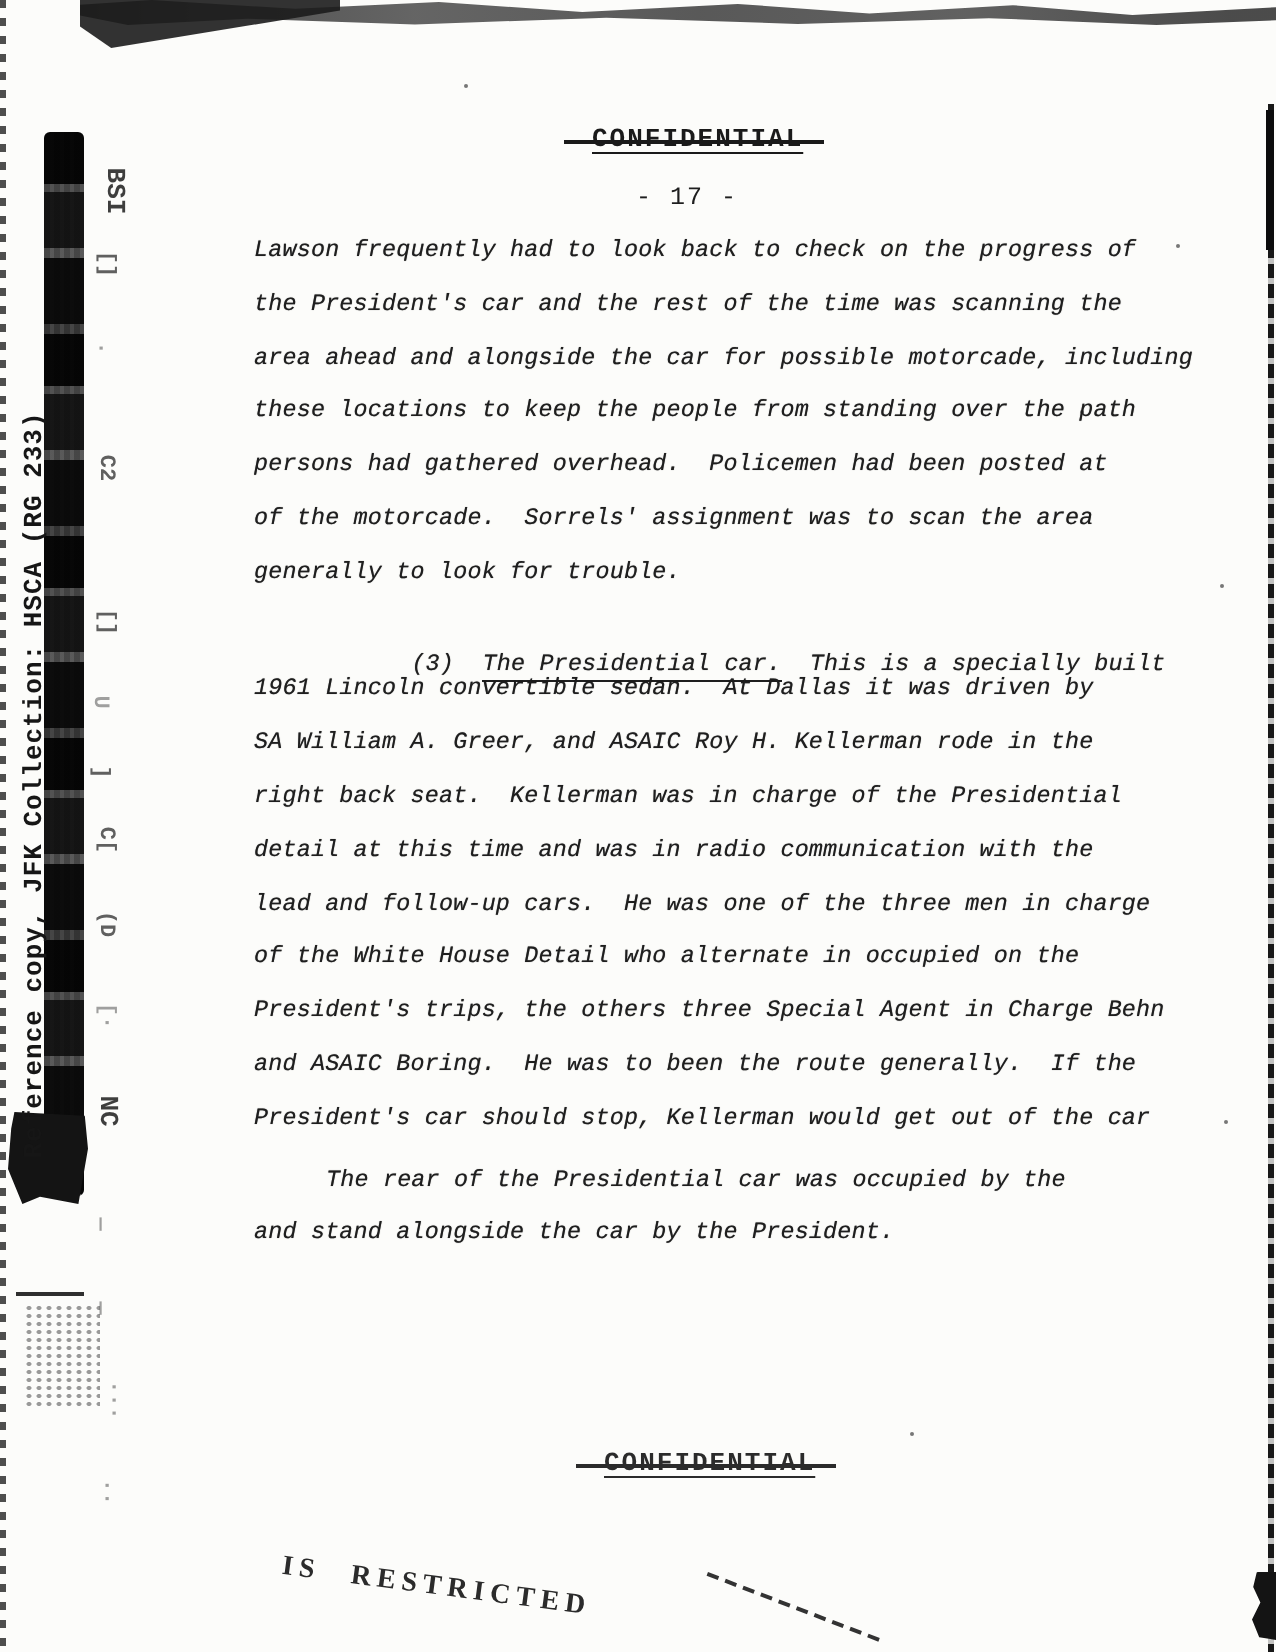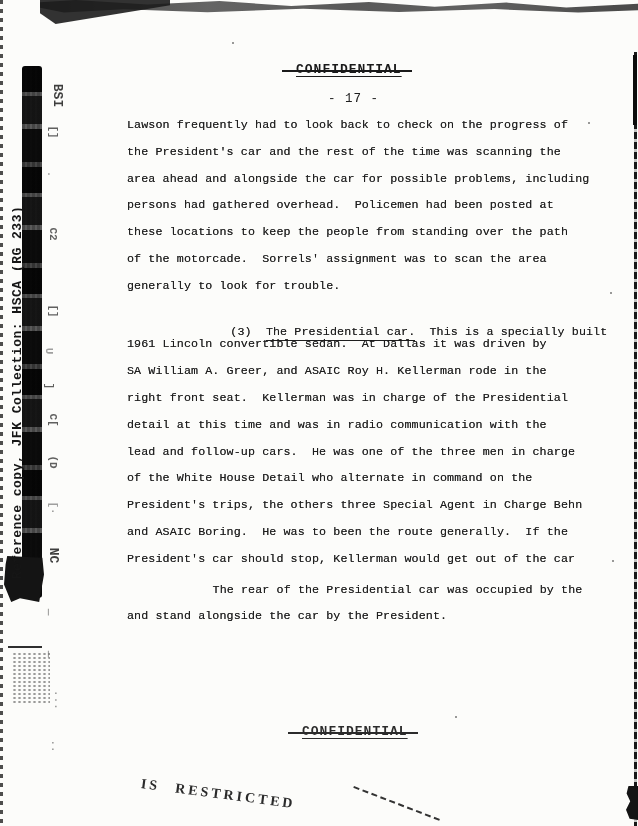--- a/index.html
+++ b/index.html
@@ -71,32 +71,32 @@
   .classification{
     position:absolute;
     font:700 13px "Liberation Mono", monospace;letter-spacing:1px;color:#1a1a1a;
     text-decoration:underline;text-underline-offset:3px;
   }
   .classification::after{
     content:"";position:absolute;left:-14px;right:-10px;top:52%;height:2px;background:#1a1a1a;
   }
   .classification.bottom{opacity:.92;}
   .page-number{
-    position:absolute;left:328px;top:92px;
+    position:absolute;left:318px;top:92px;
     font:400 12.5px "Liberation Mono", monospace;color:#1e1e1e;letter-spacing:1px;
   }
   .body-text{
     position:absolute;left:127px;top:118px;width:505px;color:#1e1e1e;
     font:400 11.7px "Liberation Mono", monospace;
     text-shadow:0 0 .4px rgba(10,10,10,.65);
   }
-  .line{height:26.8px;white-space:pre;letter-spacing:.1px;}
+  .line{height:26.8px;white-space:pre;letter-spacing:.1px;font-style:italic;}
   .line.para-gap{padding-top:5px;}
   .line.para-gap-sm{padding-top:4px;}
-  .line.indent{padding-left:36px;text-align:center;}
+  .line.indent{padding-left:36px;}
   .ul{border-bottom:1.4px solid #1e1e1e;padding-bottom:1px;}
   
   .restricted{
     position:absolute;left:142px;top:776px;
     transform:rotate(7.5deg);transform-origin:left top;
     font:700 14px "Liberation Serif", serif;letter-spacing:3px;word-spacing:9px;
     color:#2b2b2b;white-space:pre;
   }
   .dash-line{
     position:absolute;left:354px;top:786px;width:92px;height:0;
@@ -143,34 +143,34 @@
   <span class="glyph faint" style="top:648px;">—</span>
   <span class="glyph faint" style="top:694px;">···</span>
   <span class="glyph faint" style="top:740px;">··</span>
 
   <div class="classification top" style="left:296px;top:62px;">CONFIDENTIAL</div>
   <div class="page-number">- 17 -</div>
 
   <div class="body-text">
     <div class="line">Lawson frequently had to look back to check on the progress of</div>
     <div class="line">the President's car and the rest of the time was scanning the</div>
-    <div class="line">area ahead and alongside the car for possible problems, including</div>
+    <div class="line">area ahead and alongside the car for possible motorcade, including</div>
+    <div class="line">these locations to keep the people from standing over the path</div>
     <div class="line">persons had gathered overhead.  Policemen had been posted at</div>
-    <div class="line">these locations to keep the people from standing over the path</div>
     <div class="line">of the motorcade.  Sorrels' assignment was to scan the area</div>
     <div class="line">generally to look for trouble.</div>
     <div class="line indent para-gap">
       <span>(3)  </span><span class="ul">The Presidential car.</span><span>  This is a specially built</span>
     </div>
     <div class="line">1961 Lincoln convertible sedan.  At Dallas it was driven by</div>
     <div class="line">SA William A. Greer, and ASAIC Roy H. Kellerman rode in the</div>
-    <div class="line">right front seat.  Kellerman was in charge of the Presidential</div>
+    <div class="line">right back seat.  Kellerman was in charge of the Presidential</div>
     <div class="line">detail at this time and was in radio communication with the</div>
     <div class="line">lead and follow-up cars.  He was one of the three men in charge</div>
-    <div class="line">of the White House Detail who alternate in command on the</div>
+    <div class="line">of the White House Detail who alternate in occupied on the</div>
     <div class="line">President's trips, the others three Special Agent in Charge Behn</div>
     <div class="line">and ASAIC Boring.  He was to been the route generally.  If the</div>
     <div class="line">President's car should stop, Kellerman would get out of the car</div>
     <div class="line indent para-gap-sm">The rear of the Presidential car was occupied by the</div>
     <div class="line">and stand alongside the car by the President.</div>
   </div>
 
   <div class="classification bottom" style="left:302px;top:724px;">CONFIDENTIAL</div>
   <div class="restricted">IS RESTRICTED</div>
   <div class="dash-line"></div>

